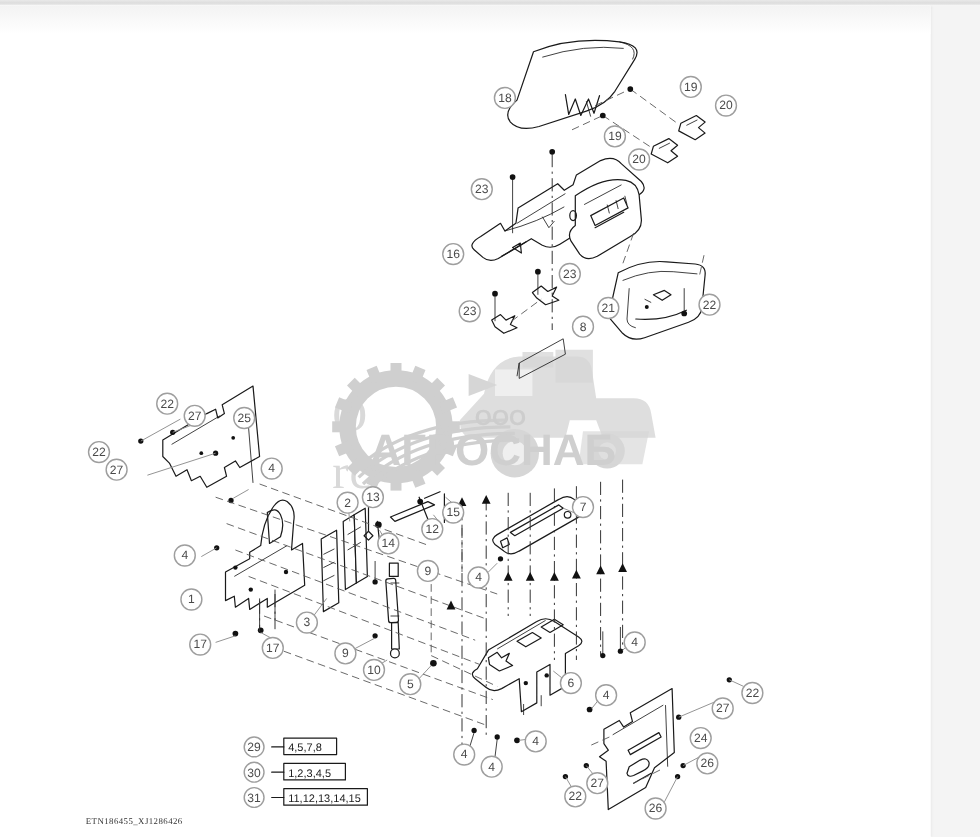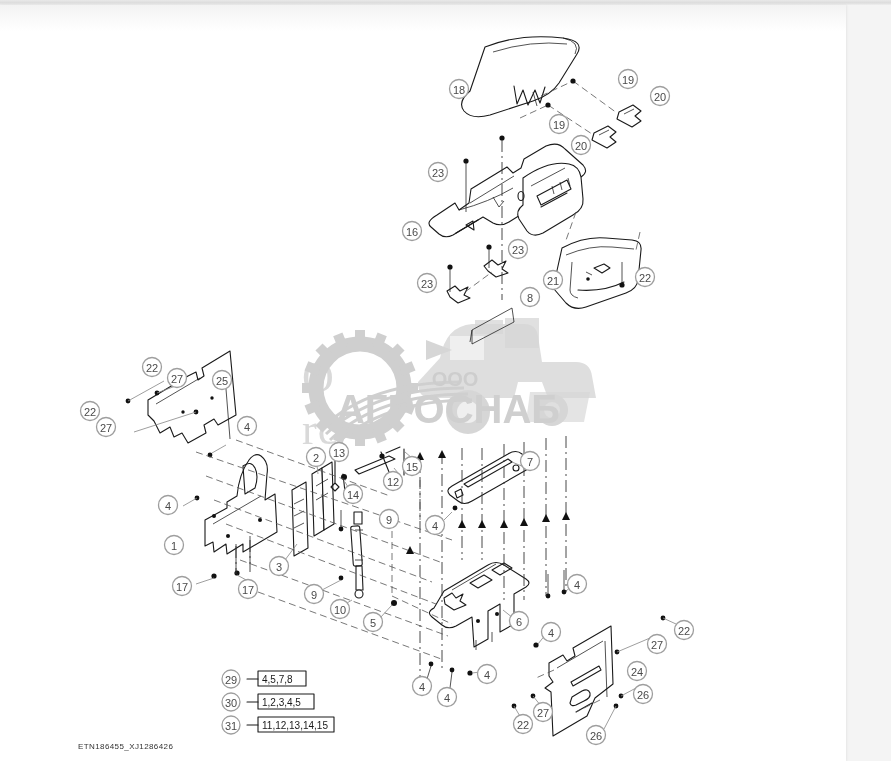--- a/index.html
+++ b/index.html
@@ -22,21 +22,21 @@
 
   
   #watermark{position:absolute;left:300px;top:300px;width:310px;height:150px;
     pointer-events:none;}
   #ghost-text{position:absolute;left:302px;top:352px;width:120px;height:110px;
     color:#d9d9d9;font-size:44px;line-height:52px;letter-spacing:1px;
     font-family:"Liberation Serif", serif;pointer-events:none;}
 
   
   #caption{position:absolute;left:78px;top:742px;font-size:8px;color:#333;
-    letter-spacing:.4px;font-family:Liberation Sans, sans-serif;text-align:center;}
+    letter-spacing:.4px;font-family:Liberation Serif, serif;text-align:center;}
 
   
   .cnum{font-family:"Liberation Sans", sans-serif;font-size:11px;fill:#4a4a4a;
     text-anchor:middle;dominant-baseline:central;}
   .legend-txt{font-family:"Liberation Sans", sans-serif;font-size:10px;fill:#1a1a1a;}
 </style>
 </head>
 <body>
 
 <div id="top-band"></div>

